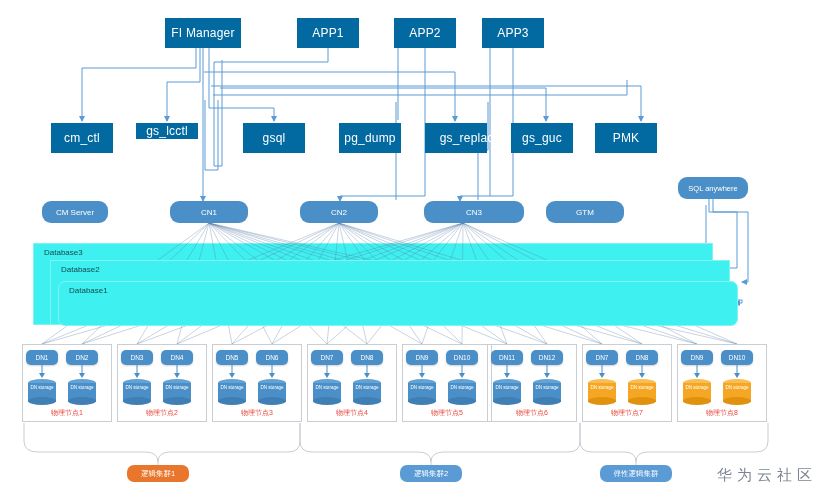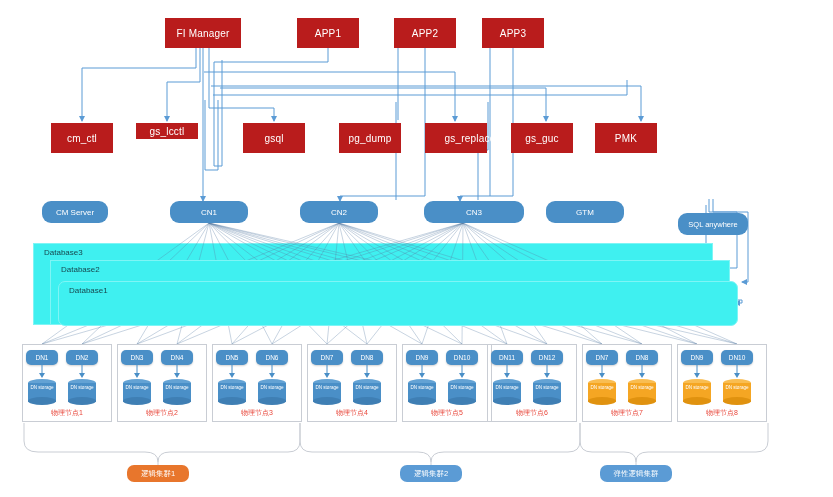--- a/index.html
+++ b/index.html
@@ -12,23 +12,23 @@
   }
   #canvas{position:absolute;left:0;top:0;width:833px;height:497px;}
   svg.layer{position:absolute;left:0;top:0;width:833px;height:497px;pointer-events:none;}
   svg#links{z-index:1;}
   svg#fanlinks{z-index:4;}
   svg#brackets{z-index:2;}
 
   .node{position:absolute;z-index:5;display:flex;align-items:center;justify-content:center;
         color:#ffffff;text-align:center;box-sizing:border-box;}
 
-  .rect-node{background:#b91c1c;font-size:10px;letter-spacing:.2px;text-align:center;}
+  .rect-node{background:#0369a1;font-size:12px;letter-spacing:.2px;text-align:center;}
   .round-node{background:#4a8fc7;border-radius:9px;font-size:8px;}
-  .sqlany{background:#4a8fc7;border-radius:9px;font-size:7.5px;margin-top:36px;}
+  .sqlany{background:#4a8fc7;border-radius:9px;font-size:7.5px;}
 
   .dbslab{position:absolute;background:#3ff0f0;box-sizing:border-box;z-index:3;
           color:#17484f;font-size:8px;padding:4px 0 0 10px;border:1px solid #7ef5f5;}
 
   .grp{position:absolute;border:1px solid #c9cdd4;background:rgba(255,255,255,.0);
        box-sizing:border-box;z-index:5;}
   .dnbox{position:absolute;background:#4a8fc7;border-radius:5px;color:#fff;
          font-size:6.5px;display:flex;align-items:center;justify-content:center;
          box-shadow:0 1px 2px rgba(0,0,0,.18);}
   .cyl{position:absolute;width:28px;height:26px;}
@@ -377,13 +377,14 @@
         <div class="body"></div>
         <div class="bot"></div>
         <div class="lbl" style="white-space: pre-line;">DN storage</div>
       </div>
       <div class="nodelabel" style="left: 677px; top: 408px; width: 90px; z-index: 7;">物理节点8</div>
       <div class="pill orange" style="left: 127px; top: 465px; width: 62px;">逻辑集群1</div>
       <div class="pill blue" style="left: 400px; top: 465px; width: 62px;">逻辑集群2</div>
       <div class="pill blue" style="left: 600px; top: 465px; width: 72px;">弹性逻辑集群</div>
     </div>
 
+  <div class="watermark">华为云社区</div>
 </div>
 
 </body></html>

